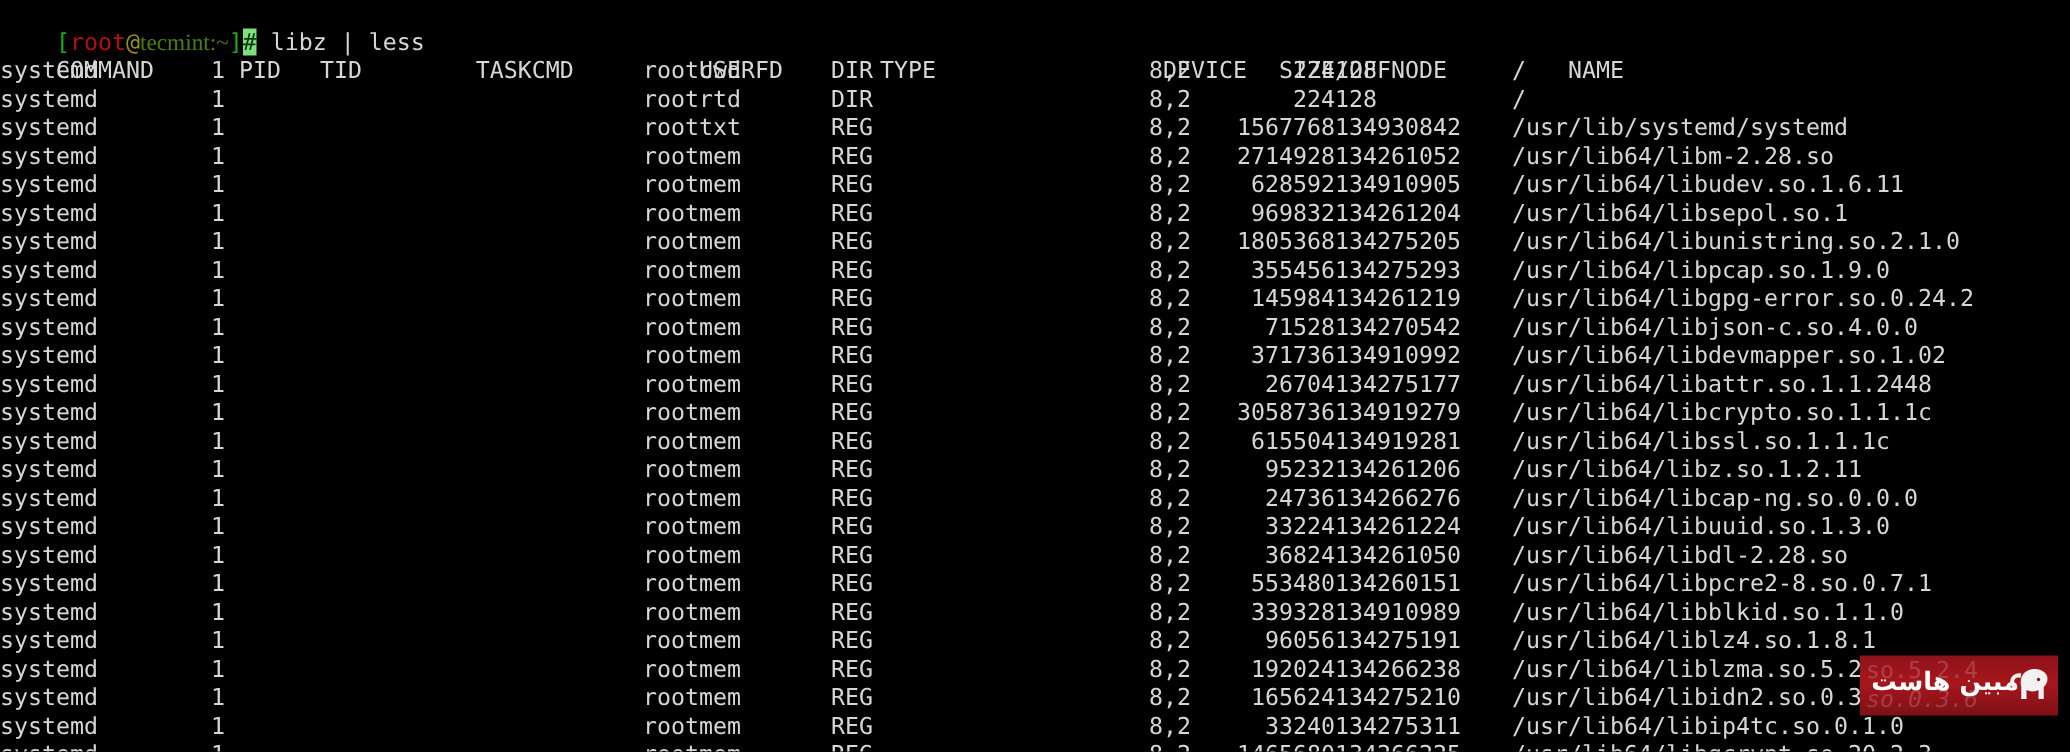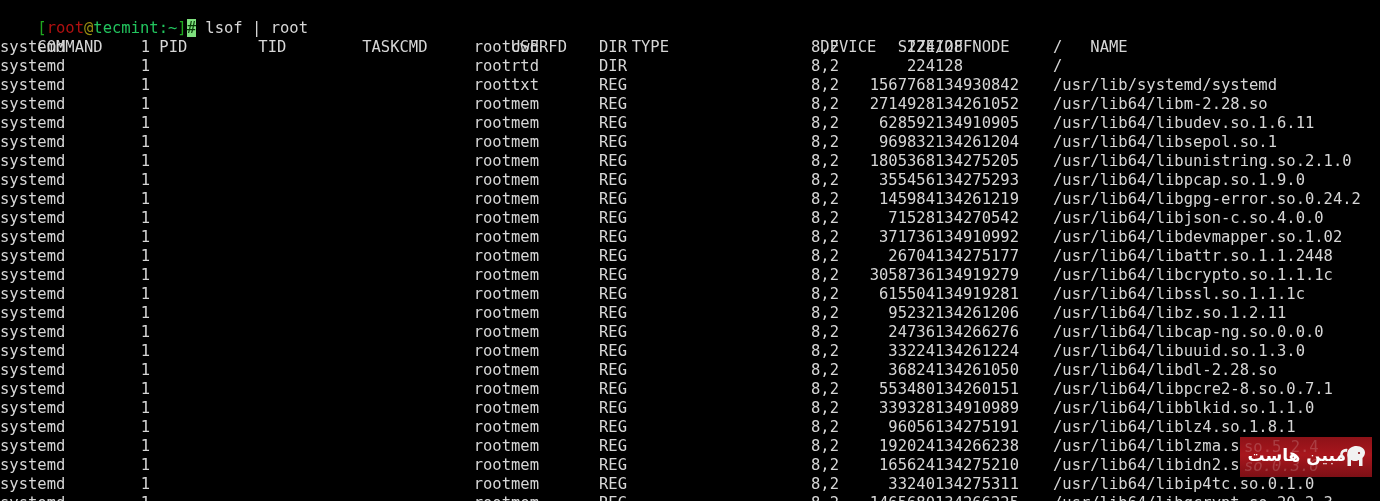--- a/index.html
+++ b/index.html
@@ -30,31 +30,31 @@
   }
   #prompt-line {
     height: 19px;
     line-height: 19px;
     font-size: 15.5px;
     white-space: pre;
   }
   .p-bracket { color: #1fa81f; }
   .p-user    { color: #b01010; }
   .p-at      { color: #9a8f12; }
-  .p-host    { color: #22c55e; }
+  .p-host    { color: #4d7c0f; font-family: Liberation Serif, serif; }
   .p-cursor  {
     color: #063806;
     background: #7ee07e;
   }
   .p-cmd { color: #d6d6d6; }
   .hdr { color: #d6d6d6; }
   .cell { display: inline-block; white-space: pre; }
   .c-command  { width: 108px; text-align: left; }
   .c-pid      { width: 42px;  text-align: right; }
-  .c-tid      { width: 54px;  text-align: right; padding-left: 45px; }
+  .c-tid      { width: 54px;  text-align: right; }
   .c-taskcmd  { width: 211px; text-align: center;  padding-left: 3px; }
   .c-user     { width: 48px;  text-align: right; }
   .c-fd       { width: 50px;  }
   .c-type     { width: 104px; text-align: center; }
   .c-device   { width: 174px; text-align: right; }
   .c-size     { width: 96px;  text-align: right; }
   .c-node     { width: 110px; text-align: left; }
   .c-name     { text-align: left; padding-left: 8px; }
 
   #watermark {
@@ -97,21 +97,21 @@
     width: 33px;
     height: 32px;
   }
 </style>
 </head>
 <body>
 
 <div id="terminal">
 
   <div id="prompt-line">
-    <span class="p-bracket">[</span><span class="p-user">root</span><span class="p-at">@</span><span class="p-host">tecmint:~</span><span class="p-bracket">]</span><span class="p-cursor">#</span><span class="p-cmd"> lsof | root</span>
+    <span class="p-bracket">[</span><span class="p-user">root</span><span class="p-at">@</span><span class="p-host">tecmint:~</span><span class="p-bracket">]</span><span class="p-cursor">#</span><span class="p-cmd"> libz | less</span>
   </div>
 
   <div class="line hdr">
     <span class="cell c-command">COMMAND</span><span class="cell c-pid">PID</span><span class="cell c-tid">TID</span><span class="cell c-taskcmd">TASKCMD</span><span class="cell c-user">USER</span><span class="cell c-fd">FD</span><span class="cell c-type">TYPE</span><span class="cell c-device">DEVICE</span><span class="cell c-size">SIZE/OFF</span><span class="cell c-node">NODE</span><span class="cell c-name">NAME</span>
   </div>
 
   <div id="rows-container">
       <div class="line"><span class="cell c-command">systemd</span><span class="cell c-pid">1</span><span class="cell c-tid"></span><span class="cell c-taskcmd"></span><span class="cell c-user">root</span><span class="cell c-fd">cwd</span><span class="cell c-type">DIR</span><span class="cell c-device">8,2</span><span class="cell c-size">224</span><span class="cell c-node">128</span><span class="cell c-name">/</span></div>
       <div class="line"><span class="cell c-command">systemd</span><span class="cell c-pid">1</span><span class="cell c-tid"></span><span class="cell c-taskcmd"></span><span class="cell c-user">root</span><span class="cell c-fd">rtd</span><span class="cell c-type">DIR</span><span class="cell c-device">8,2</span><span class="cell c-size">224</span><span class="cell c-node">128</span><span class="cell c-name">/</span></div>
       <div class="line"><span class="cell c-command">systemd</span><span class="cell c-pid">1</span><span class="cell c-tid"></span><span class="cell c-taskcmd"></span><span class="cell c-user">root</span><span class="cell c-fd">txt</span><span class="cell c-type">REG</span><span class="cell c-device">8,2</span><span class="cell c-size">1567768</span><span class="cell c-node">134930842</span><span class="cell c-name">/usr/lib/systemd/systemd</span></div>

